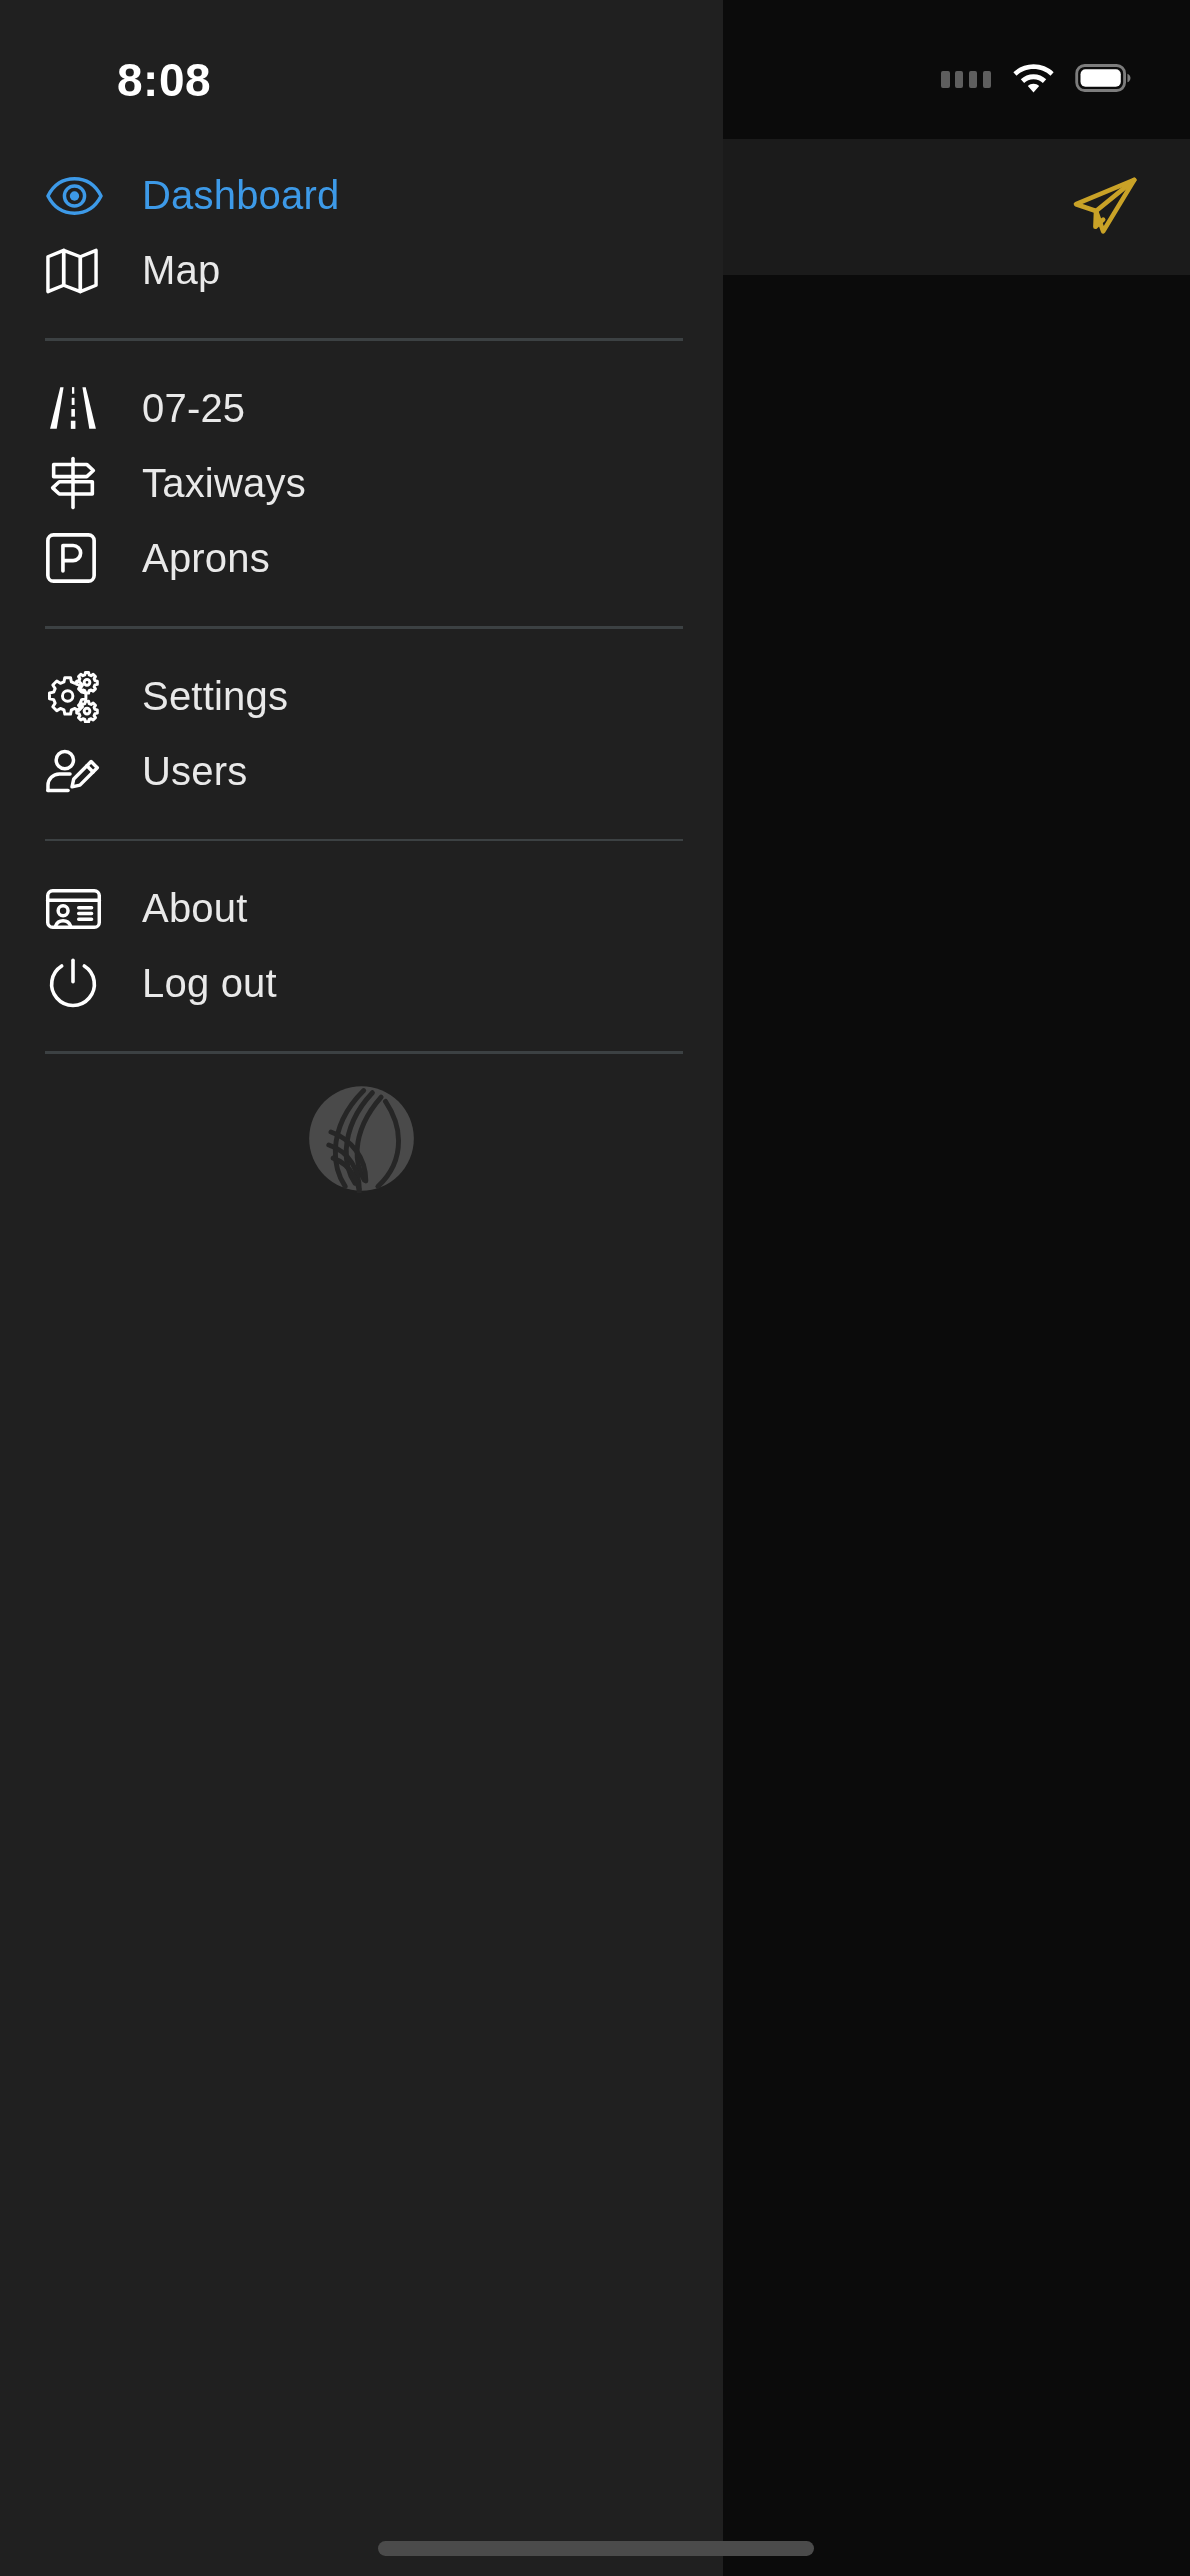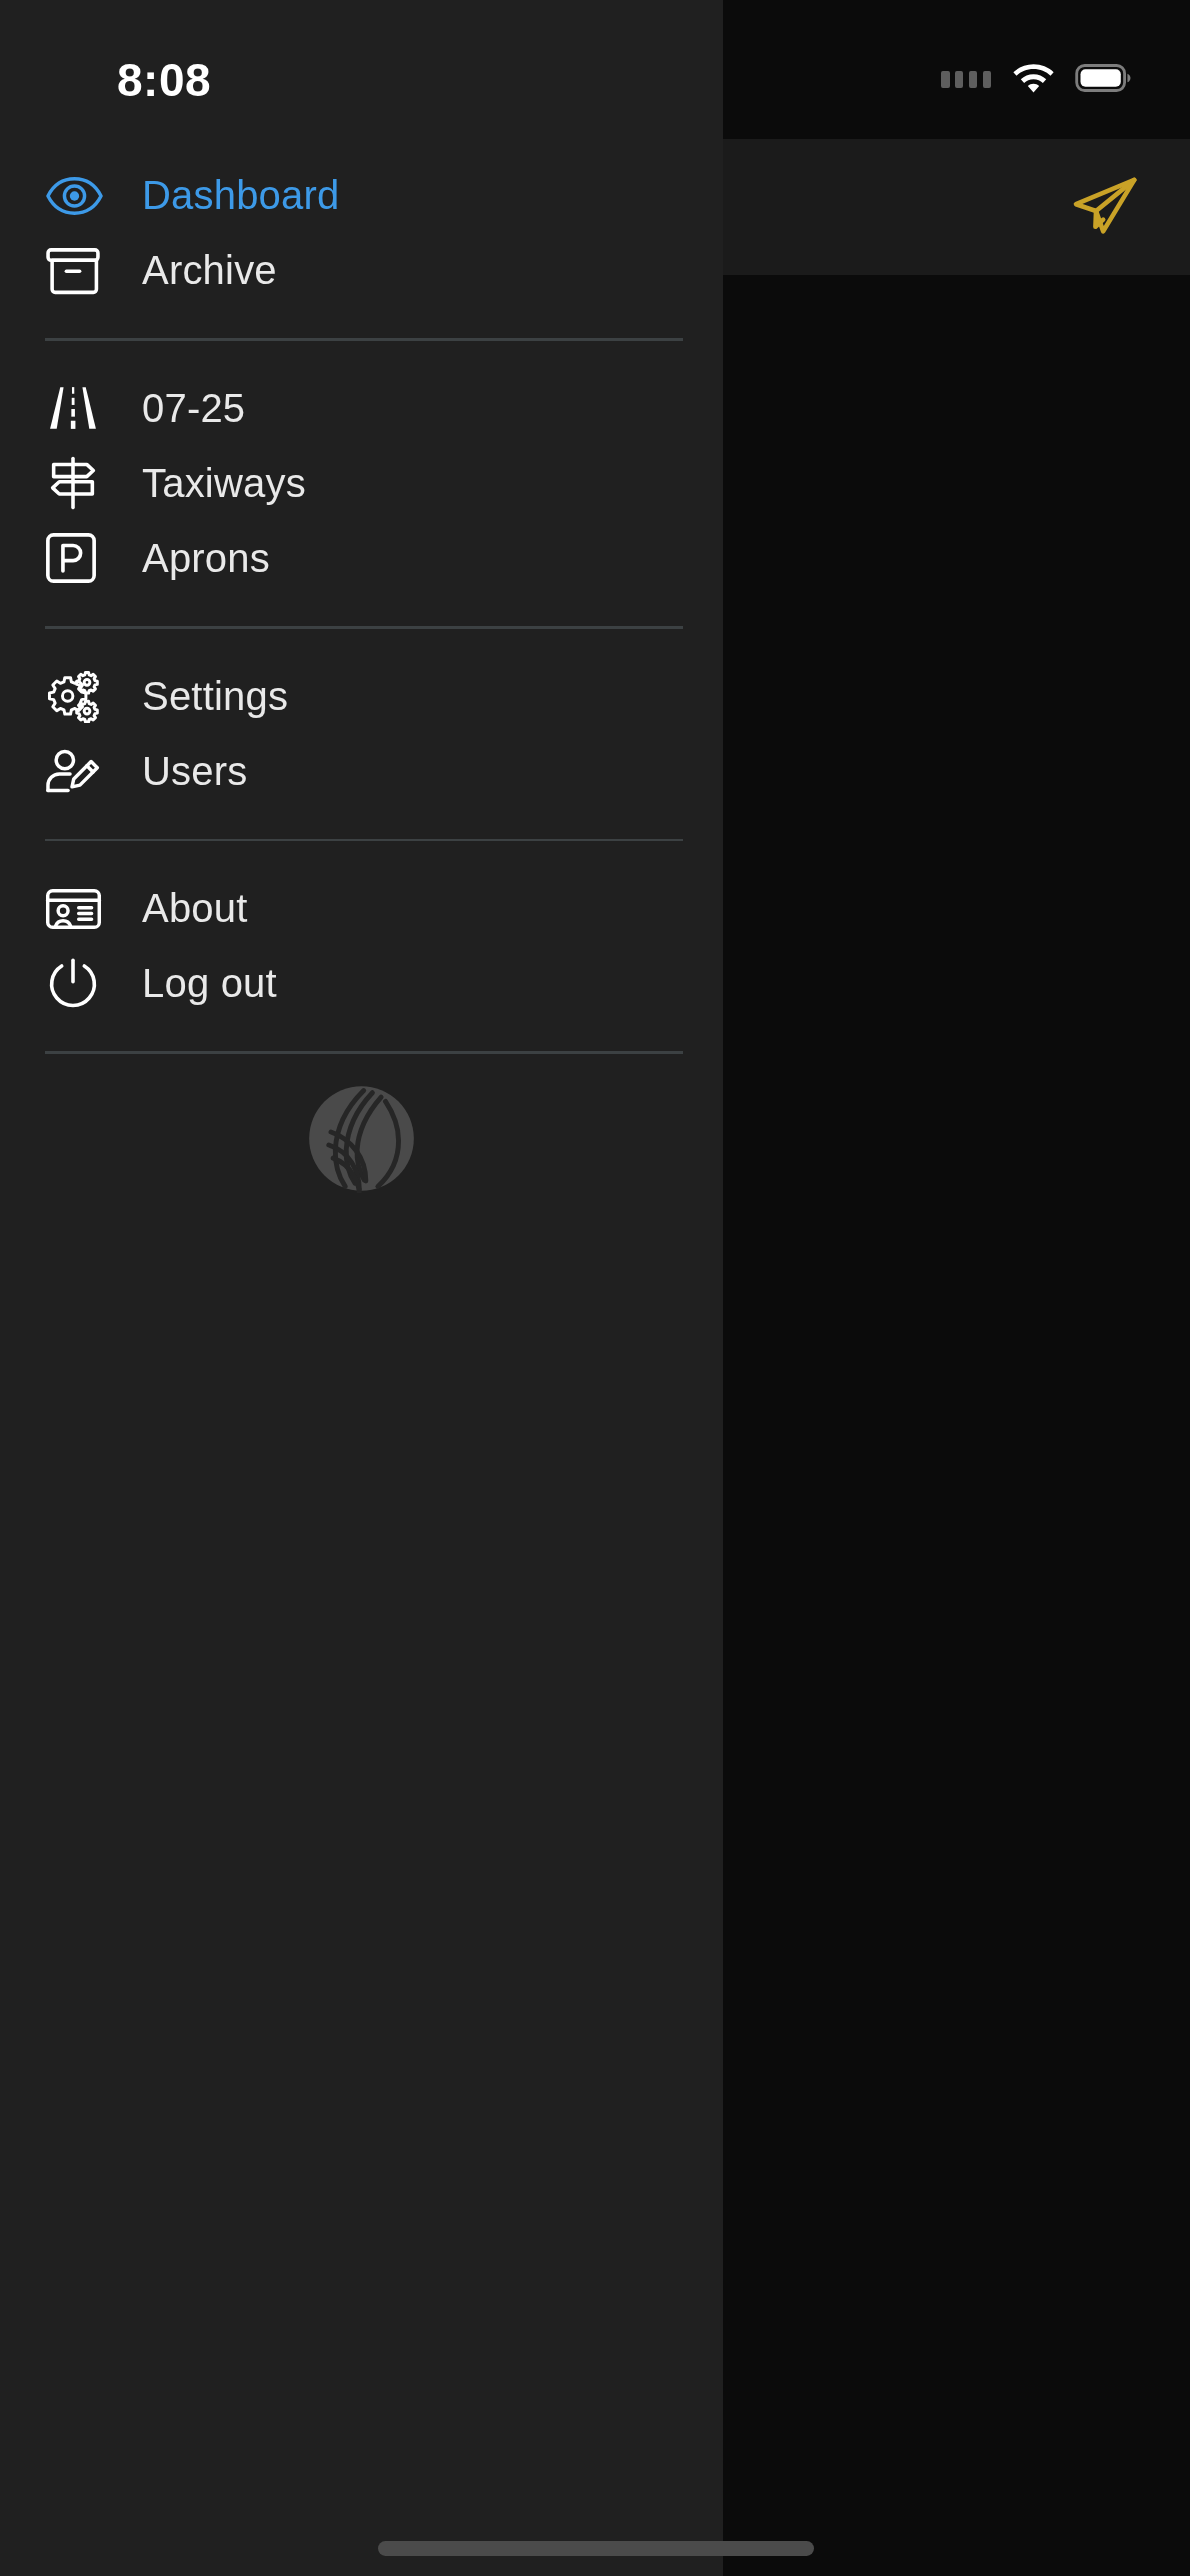--- a/index.html
+++ b/index.html
@@ -145,32 +145,32 @@
         <span class="ico">
           <svg width="59" height="52" viewBox="0 0 24 18" fill="none" stroke="#3d9ae8" stroke-width="1.4" stroke-linecap="round" stroke-linejoin="round">
             <path d="M1.2 9C3.6 4.3 7.5 2 12 2s8.4 2.3 10.8 7c-2.4 4.7-6.3 7-10.8 7S3.6 13.7 1.2 9z"></path>
             <circle cx="12" cy="9" r="4.1"></circle>
             <circle cx="12" cy="9" r="1.9" fill="#3d9ae8" stroke="none"></circle>
           </svg>
         </span>
         <span class="lbl">Dashboard</span>
       </div>
 
-
-
-      <div class="mitem">
-        <span class="ico">
-          <svg width="56" height="52" viewBox="0 0 22 19" fill="none" stroke="#ffffff" stroke-width="1.4" stroke-linecap="round" stroke-linejoin="round">
-            <rect x="1.2" y="1.2" width="19.6" height="4.1" rx="1.2"></rect>
-            <path d="M2.8 5.3h17.4v11.4a1.2 1.2 0 0 1-1.2 1.2H4a1.2 1.2 0 0 1-1.2-1.2z"></path>
-            <path d="M8.4 9.6h5.2"></path>
-          </svg>
-        </span>
-        <span class="lbl">Archive</span>
-      </div>
+      <div class="mitem">
+        <span class="ico">
+          <svg width="54" height="52" viewBox="0 0 22 20" fill="none" stroke="#ffffff" stroke-width="1.4" stroke-linecap="round" stroke-linejoin="round">
+            <path d="M1.2 4.2 7.6 1.6v14.2L1.2 18.4z"></path>
+            <path d="M7.6 1.6l6.8 2.6v14.2L7.6 15.8z"></path>
+            <path d="M14.4 4.2 20.8 1.6v14.2l-6.4 2.6z"></path>
+          </svg>
+        </span>
+        <span class="lbl">Map</span>
+      </div>
+
+
 
       <div class="divider"></div>
 
       <div class="mitem">
         <span class="ico">
           <svg width="56" height="52" viewBox="0 0 22 18" fill="#ffffff" stroke="none">
             <path d="M7.3 0.8 4.6 17.2 2.0 17.2 6.0 0.8z"></path>
             <path d="M14.7 0.8 17.4 17.2 20.0 17.2 16.0 0.8z"></path>
             <rect x="10.6" y="0.8" width="0.9" height="2.6"></rect>
             <rect x="10.5" y="5.0" width="1.1" height="2.8"></rect>

